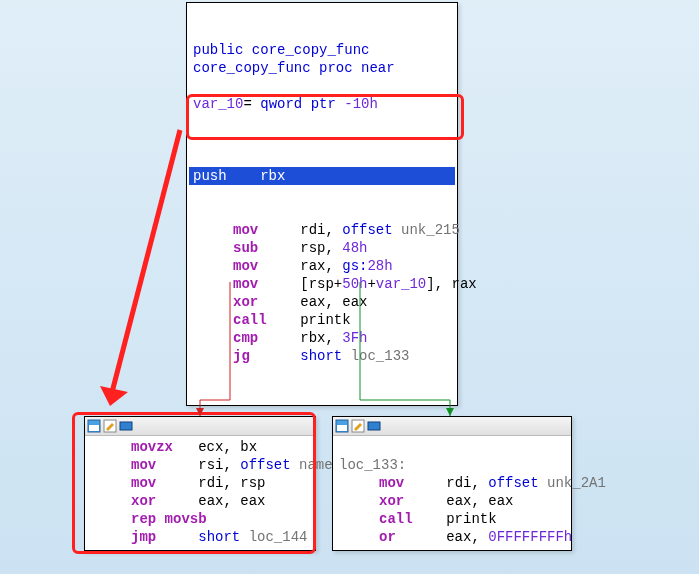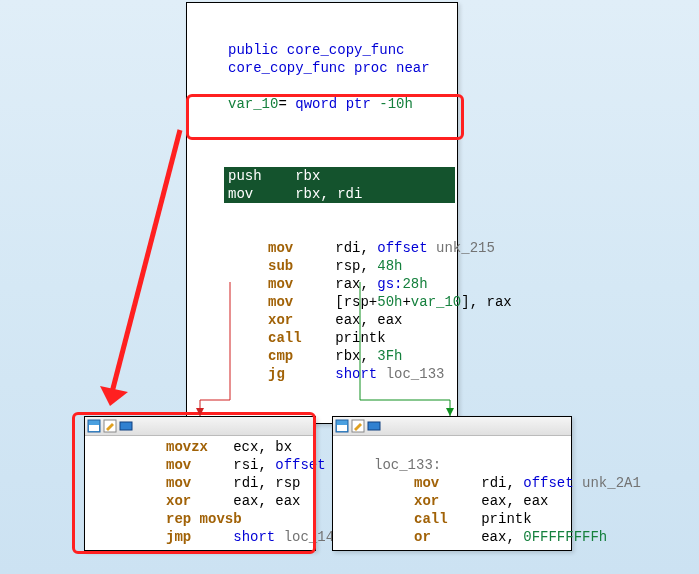--- a/index.html
+++ b/index.html
@@ -26,55 +26,54 @@
     display: flex;
     align-items: center;
     padding-left: 2px;
     gap: 2px;
   }
   .tb-icon { width: 14px; height: 14px; display:inline-block; }
   .code {
     padding: 2px 6px 4px 6px;
     line-height: 18px;
     white-space: pre;
-    margin-left: 35px;
   }
   .kw-blue { color: #0000d6; }
-  .kw-navy { color: #a16207; font-weight: bold; padding-left: 40px; }
+  .kw-navy { color: #a21caf; font-weight: bold; padding-left: 40px; }
   .addr { color: #737373; }
   .func { color: #000000; }
-  .hex { color: #15803d; }
+  .hex { color: #6d28d9; }
   .highlight-wrap {
     position: absolute;
     border: 3px solid #ff2020;
     border-radius: 6px;
     pointer-events: none;
   }
   .sel-block {
-    background: #14532d;
+    background: #1d4ed8;
     color: #fff;
     padding: 0 4px;
     margin: 0 -4px;
   }
   .edge {
     position: absolute;
     pointer-events: none;
   }
   .arrow-red {
     position: absolute;
     pointer-events: none;
   }
 </style>
 </head>
 <body>
 
 <div class="node" style="left:186px; top:2px; width:270px;">
   <div class="code">
     <div id="top-pre"><div><span class="kw-blue">public</span><span> </span><span class="kw-blue">core_copy_func</span></div><div><span class="kw-blue">core_copy_func</span><span> </span><span class="kw-blue">proc near</span></div><div><span> </span></div><div><span class="hex">var_10</span><span>= </span><span class="kw-blue">qword ptr</span><span> </span><span class="hex">-10h</span></div><div><span> </span></div></div>
-    <div class="sel-block" id="top-sel"><div><span>push    rbx</span></div><div><span>mov     rbx, rdi</span></div></div>
+    <div class="sel-block" id="top-sel"><div><span>push    rbx</span></div></div>
     <div id="top-post"><div><span class="kw-navy">mov</span><span>     rdi, </span><span class="kw-blue">offset</span><span> </span><span class="addr">unk_215</span></div><div><span class="kw-navy">sub</span><span>     rsp, </span><span class="hex">48h</span></div><div><span class="kw-navy">mov</span><span>     rax, </span><span class="kw-blue">gs:</span><span class="hex">28h</span></div><div><span class="kw-navy">mov</span><span>     [rsp+</span><span class="hex">50h</span><span>+</span><span class="hex">var_10</span><span>], rax</span></div><div><span class="kw-navy">xor</span><span>     eax, eax</span></div><div><span class="kw-navy">call</span><span>    </span><span class="func">printk</span></div><div><span class="kw-navy">cmp</span><span>     rbx, </span><span class="hex">3Fh</span></div><div><span class="kw-navy">jg</span><span>      </span><span class="kw-blue">short</span><span> </span><span class="addr">loc_133</span></div></div>
   </div>
 </div>
 
 <div class="highlight-wrap" style="left:186px; top:94px; width:272px; height:40px;"></div>
 
 <div class="node" style="left:84px; top:416px; width:230px;">
   <div class="titlebar">
     <span class="tb-icon">
       <svg viewBox="0 0 14 14">

